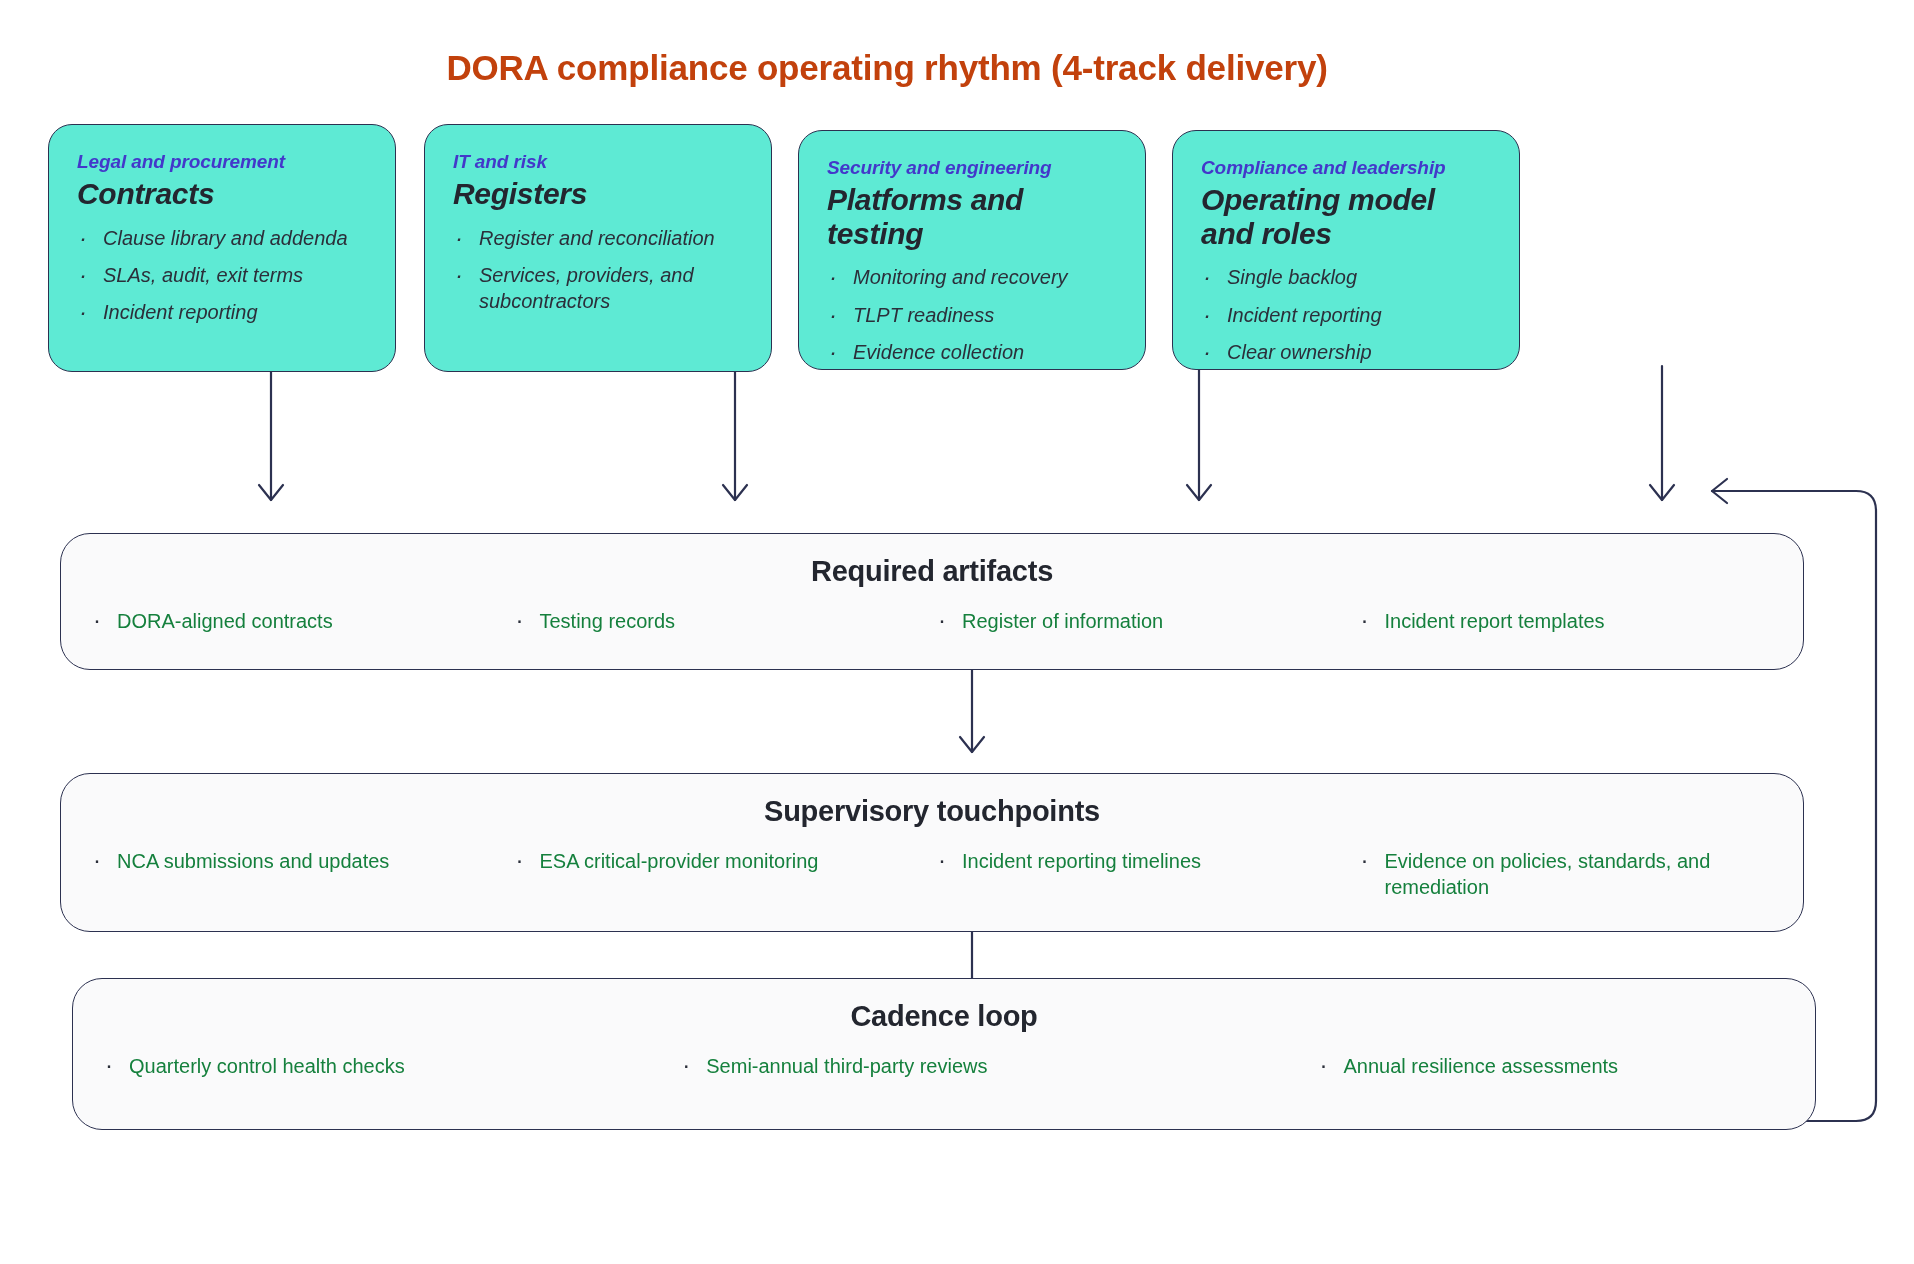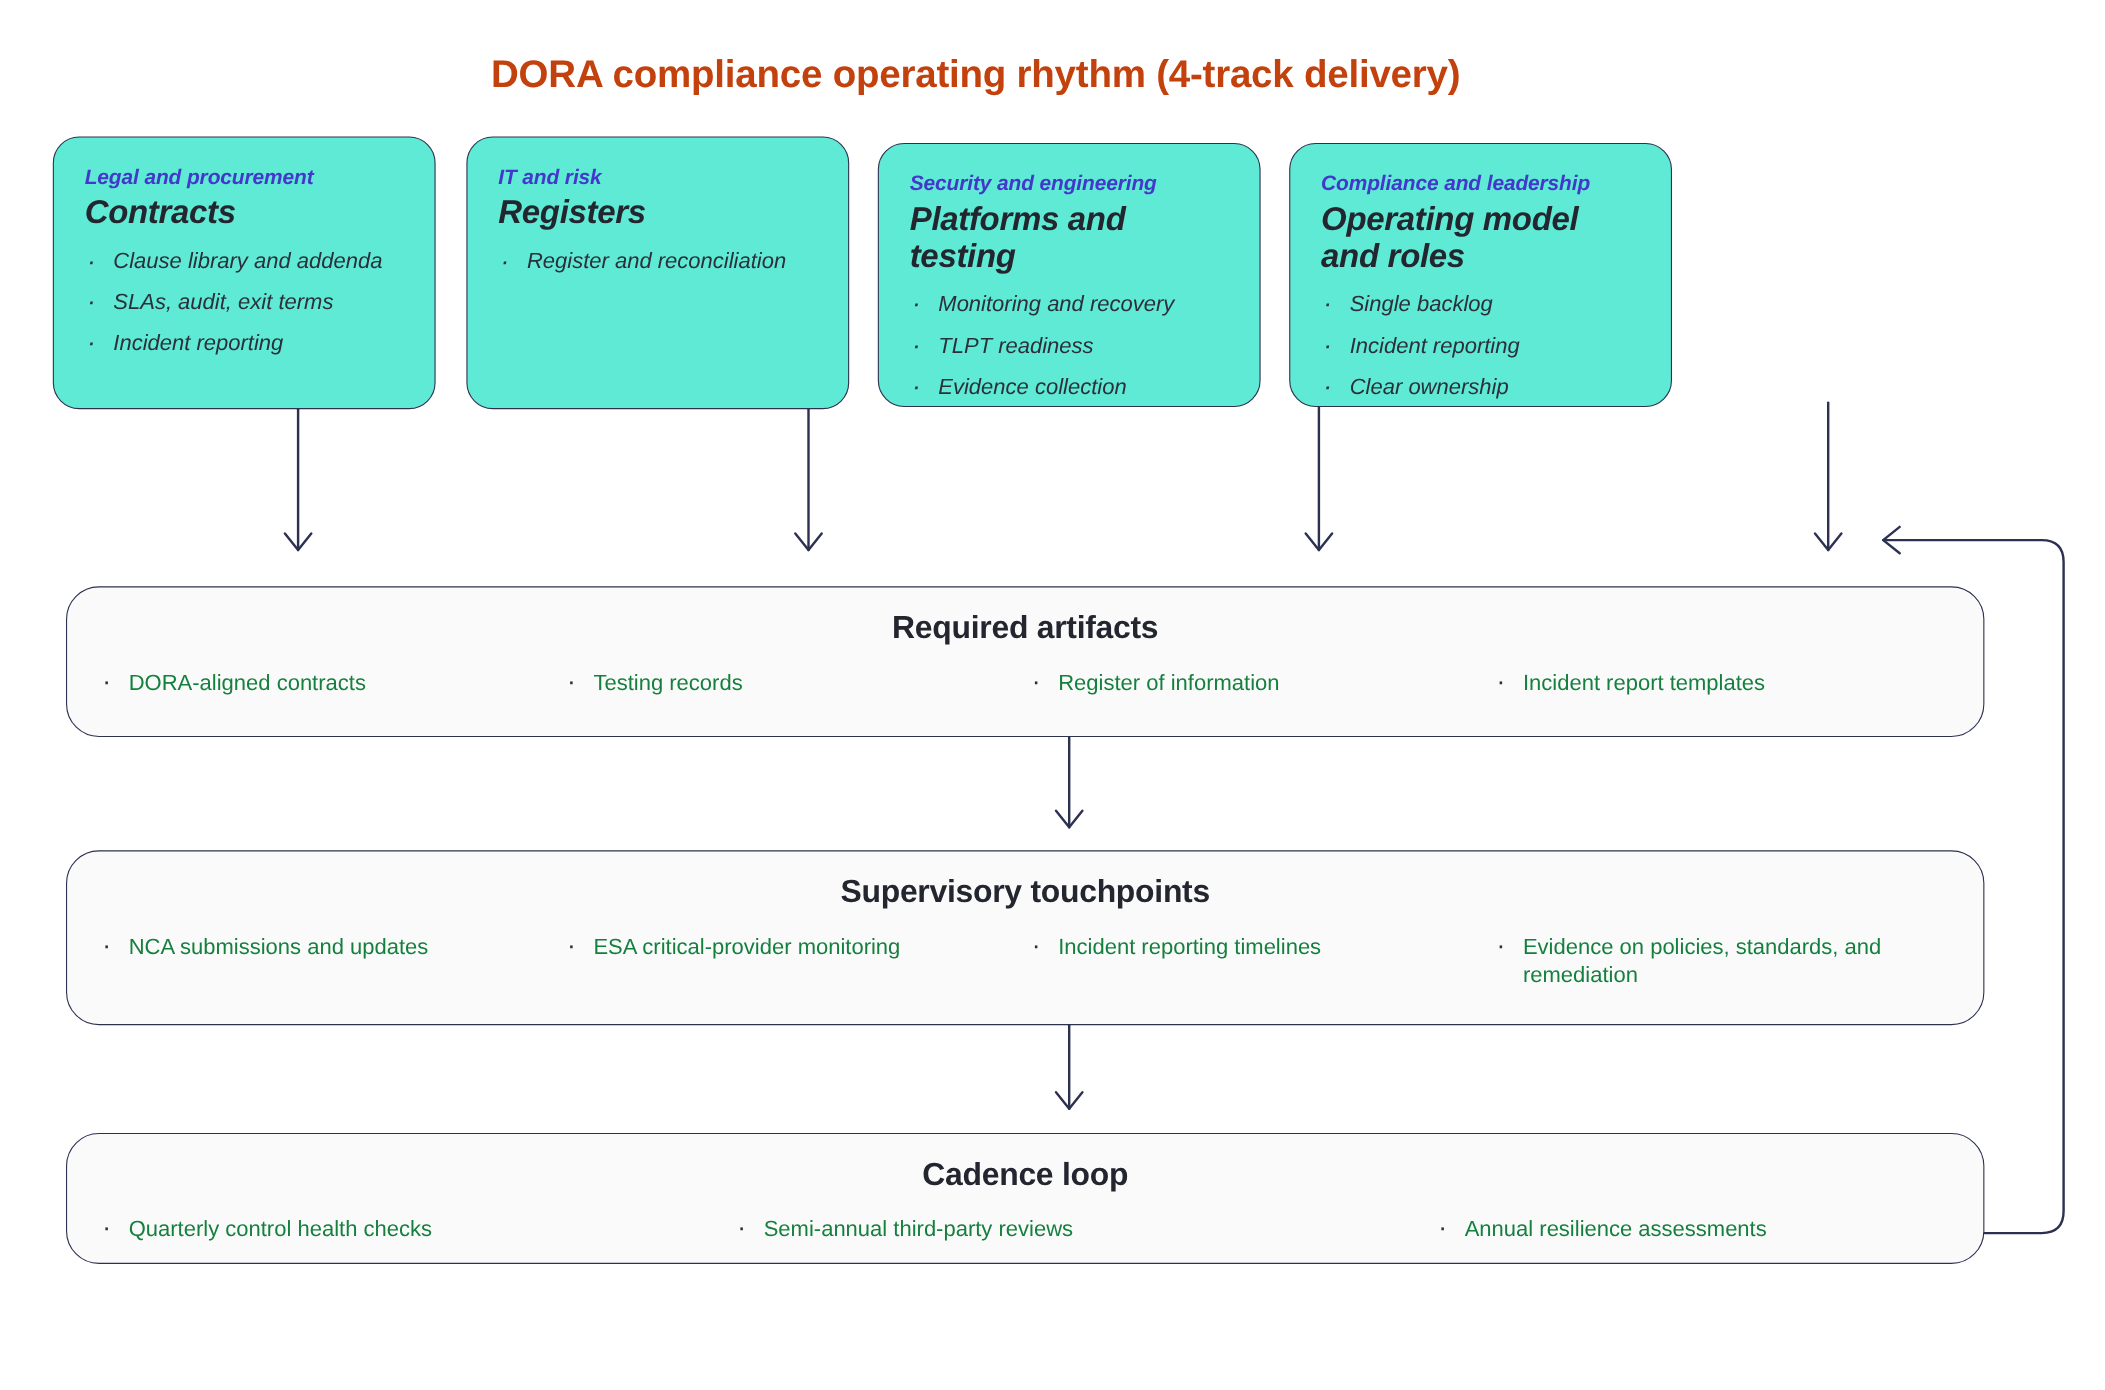--- a/index.html
+++ b/index.html
@@ -113,21 +113,21 @@
     position: absolute;
     left: 60px;
     width: 1744px;
     background: #FAFAFB;
     border: 1.6px solid #2C3150;
     border-radius: 30px;
     box-sizing: border-box;
   }
   #band-artifacts    { top: 533px; height: 137px; }
   #band-supervisory  { top: 773px; height: 159px; }
-  #band-cadence      { top: 1030px; height: 119px; }
+  #band-cadence      { top: 978px; height: 152px; margin-left: 12px; }
 
   .band-title {
     text-align: center;
     font-size: 29px;
     font-weight: bold;
     color: #23262F;
     letter-spacing: -0.25px;
     margin-top: 21px;
   }
   .band-items {
@@ -201,20 +201,21 @@
         <li>SLAs, audit, exit terms</li>
         <li>Incident reporting</li>
       </ul>
     </div>
 
     <div class="track-card c1">
       <div class="eyebrow">IT and risk</div>
       <div class="card-heading">Registers</div>
       <ul class="bullets">
         <li>Register and reconciliation</li>
+        <li>Services, providers, and subcontractors</li>
       </ul>
     </div>
 
     <div class="track-card c2">
       <div class="eyebrow">Security and engineering</div>
       <div class="card-heading">Platforms and testing</div>
       <ul class="bullets">
         <li>Monitoring and recovery</li>
         <li>TLPT readiness</li>
         <li>Evidence collection</li>

